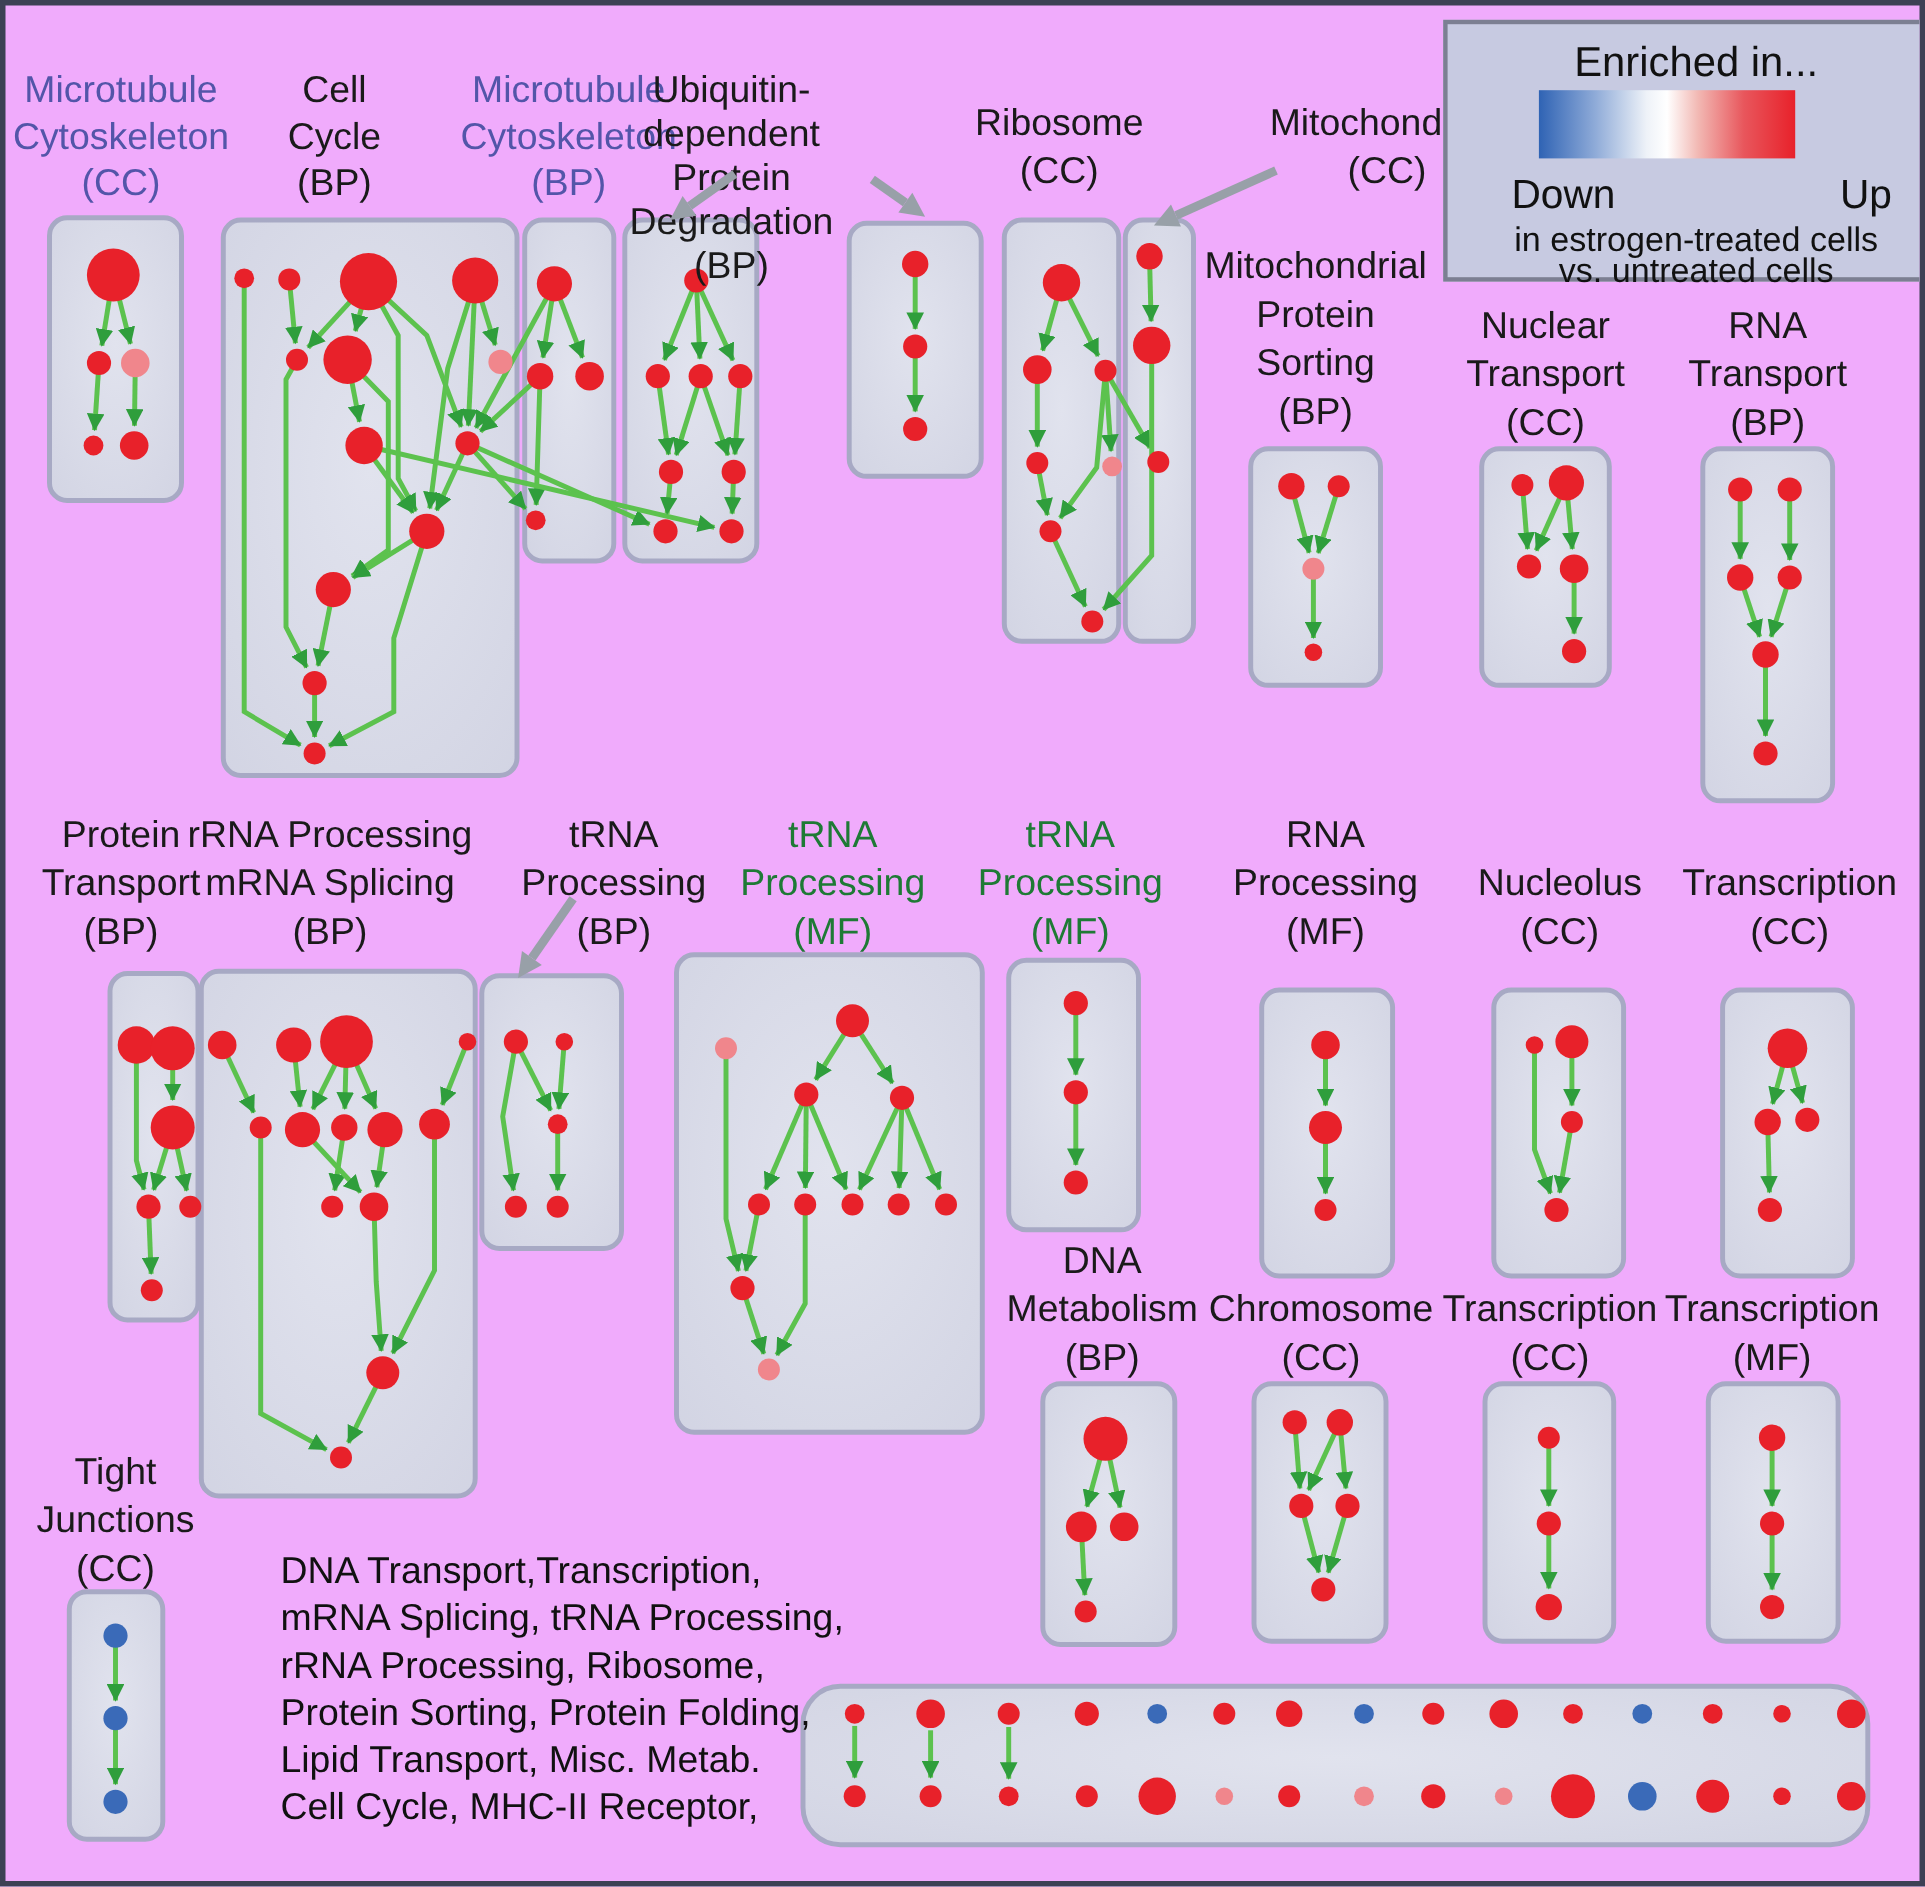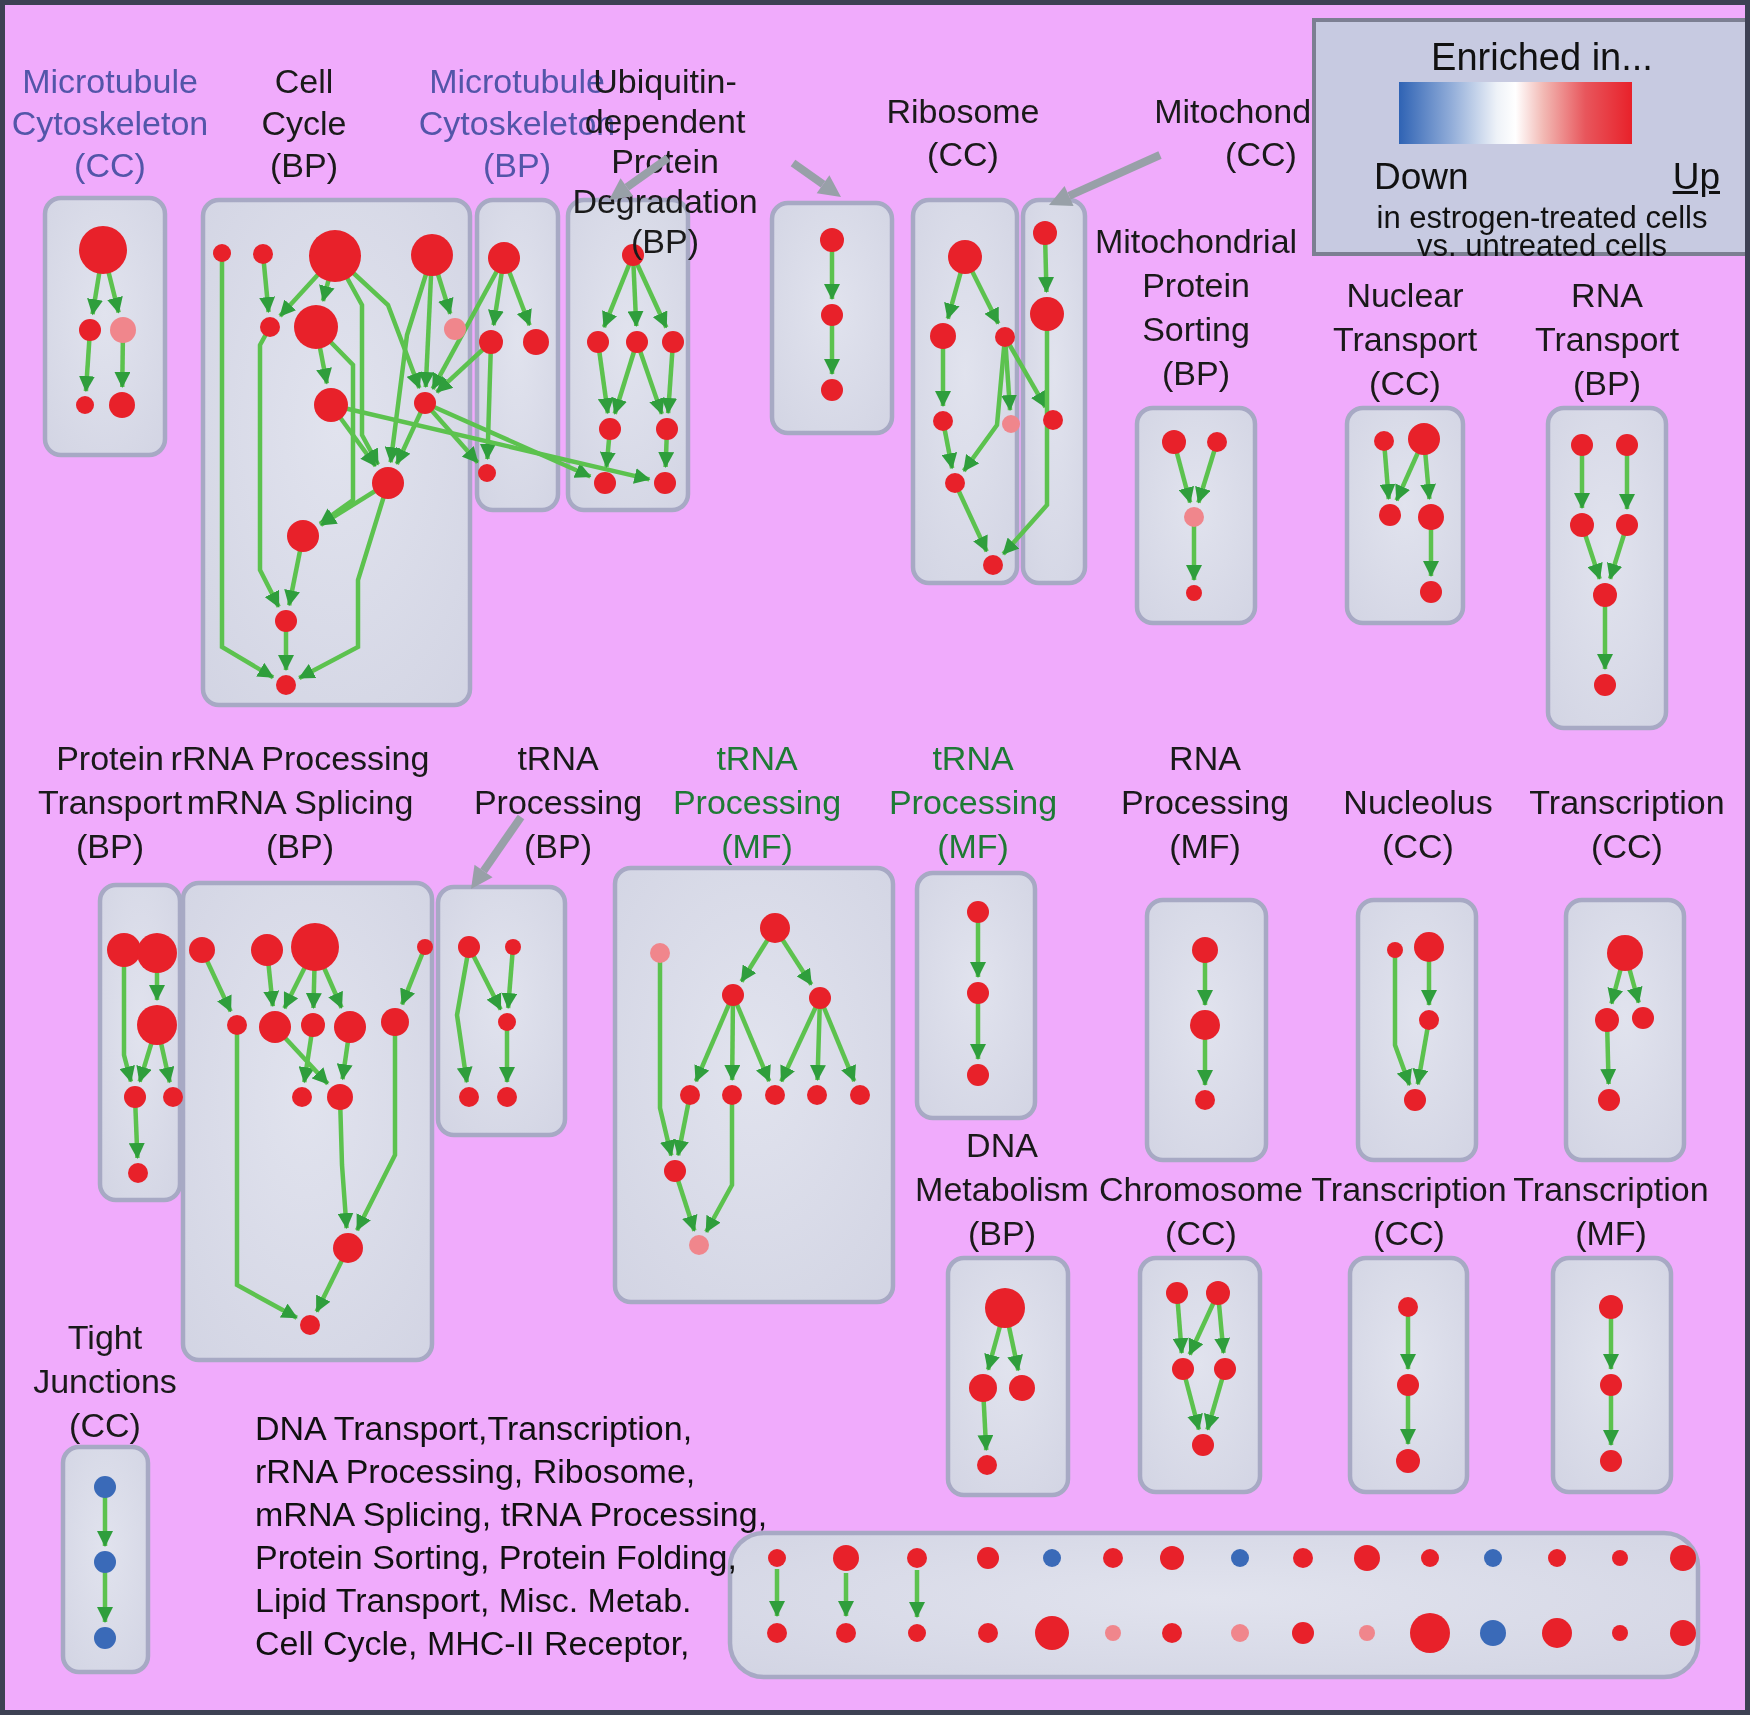--- a/index.html
+++ b/index.html
@@ -7,21 +7,21 @@
          font-family:"Liberation Sans",sans-serif;background:#f0abfc;overflow:hidden;
          border:5px solid #3d4154;box-sizing:border-box;}
   #net{position:absolute;left:0;top:0;}
   
   #legend{position:absolute;left:1307px;top:13px;width:460px;height:238px;
           border:4px solid #7c7f92;box-sizing:border-box;background:#c7cae1;}
   #legend .title{text-align:center;font-size:38px;color:#111;margin-top:14px;}
   #legend .bar{position:absolute;left:83px;top:60px;width:233px;height:62px;
      background:linear-gradient(to right,#2f63b4 0%,#8fabd8 22%,#eef2f8 42%,#ffffff 50%,#f2b9b4 62%,#e8565c 80%,#e8212a 100%);}
   #legend .down{position:absolute;left:58px;top:134px;font-size:37px;color:#111;text-align:right;}
-  #legend .up{position:absolute;right:48px;top:134px;font-size:37px;color:#111;text-decoration:underline;}
+  #legend .up{position:absolute;right:48px;top:134px;font-size:37px;color:#111;}
   #legend .sub{position:absolute;left:0;width:100%;text-align:center;font-size:31px;color:#111;}
   #legend .sub1{top:178px;} #legend .sub2{top:206px;text-align:center;}
   
   #footnote{position:absolute;left:250px;top:1402px;font-size:34px;color:#111;line-height:43px;white-space:nowrap;}
 </style>
 </head>
 <body>
 
 <div id="stage">
   <svg id="net" width="1750" height="1715" viewBox="0 0 1750 1715">
@@ -383,19 +383,19 @@
     <div class="title">Enriched in...</div>
     <div class="bar"></div>
     <div class="down">Down</div>
     <div class="up">Up</div>
     <div class="sub sub1">in estrogen-treated cells</div>
     <div class="sub sub2">vs. untreated cells</div>
   </div>
 
   <div id="footnote">
       <div>DNA Transport,Transcription,</div>
+      <div>mRNA Splicing, tRNA Processing,</div>
       <div>rRNA Processing, Ribosome,</div>
-      <div>mRNA Splicing, tRNA Processing,</div>
       <div>Protein Sorting, Protein Folding,</div>
       <div>Lipid Transport, Misc. Metab.</div>
       <div>Cell Cycle, MHC-II Receptor,</div>
     </div>
 </div>
 
 </body></html>

